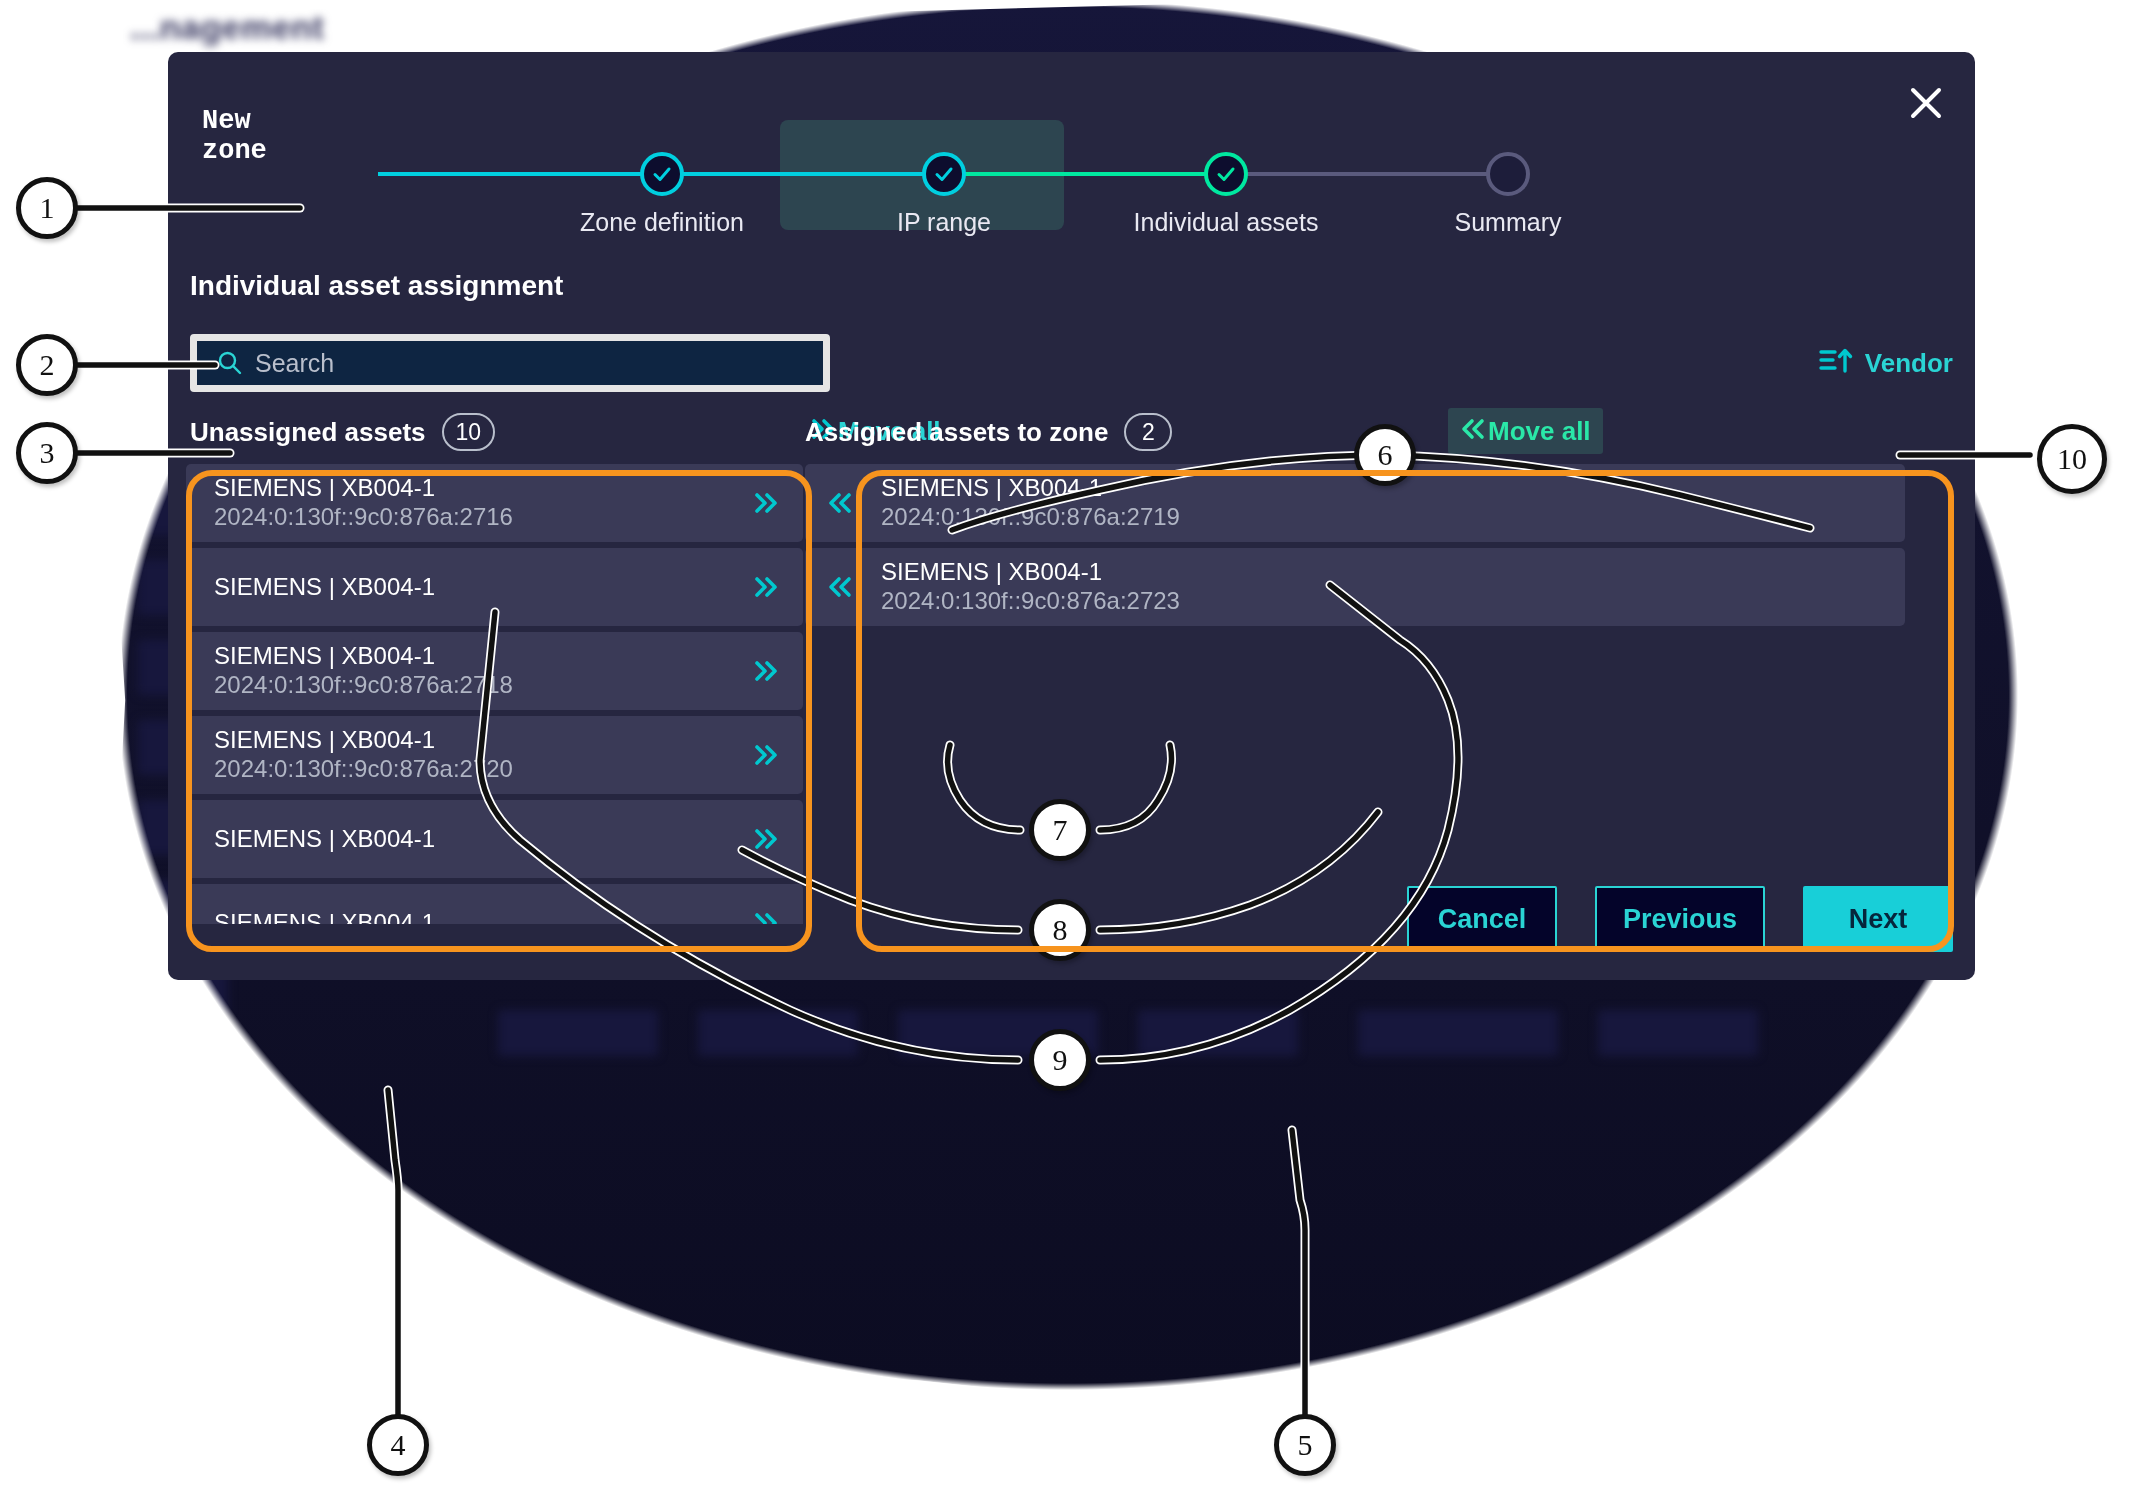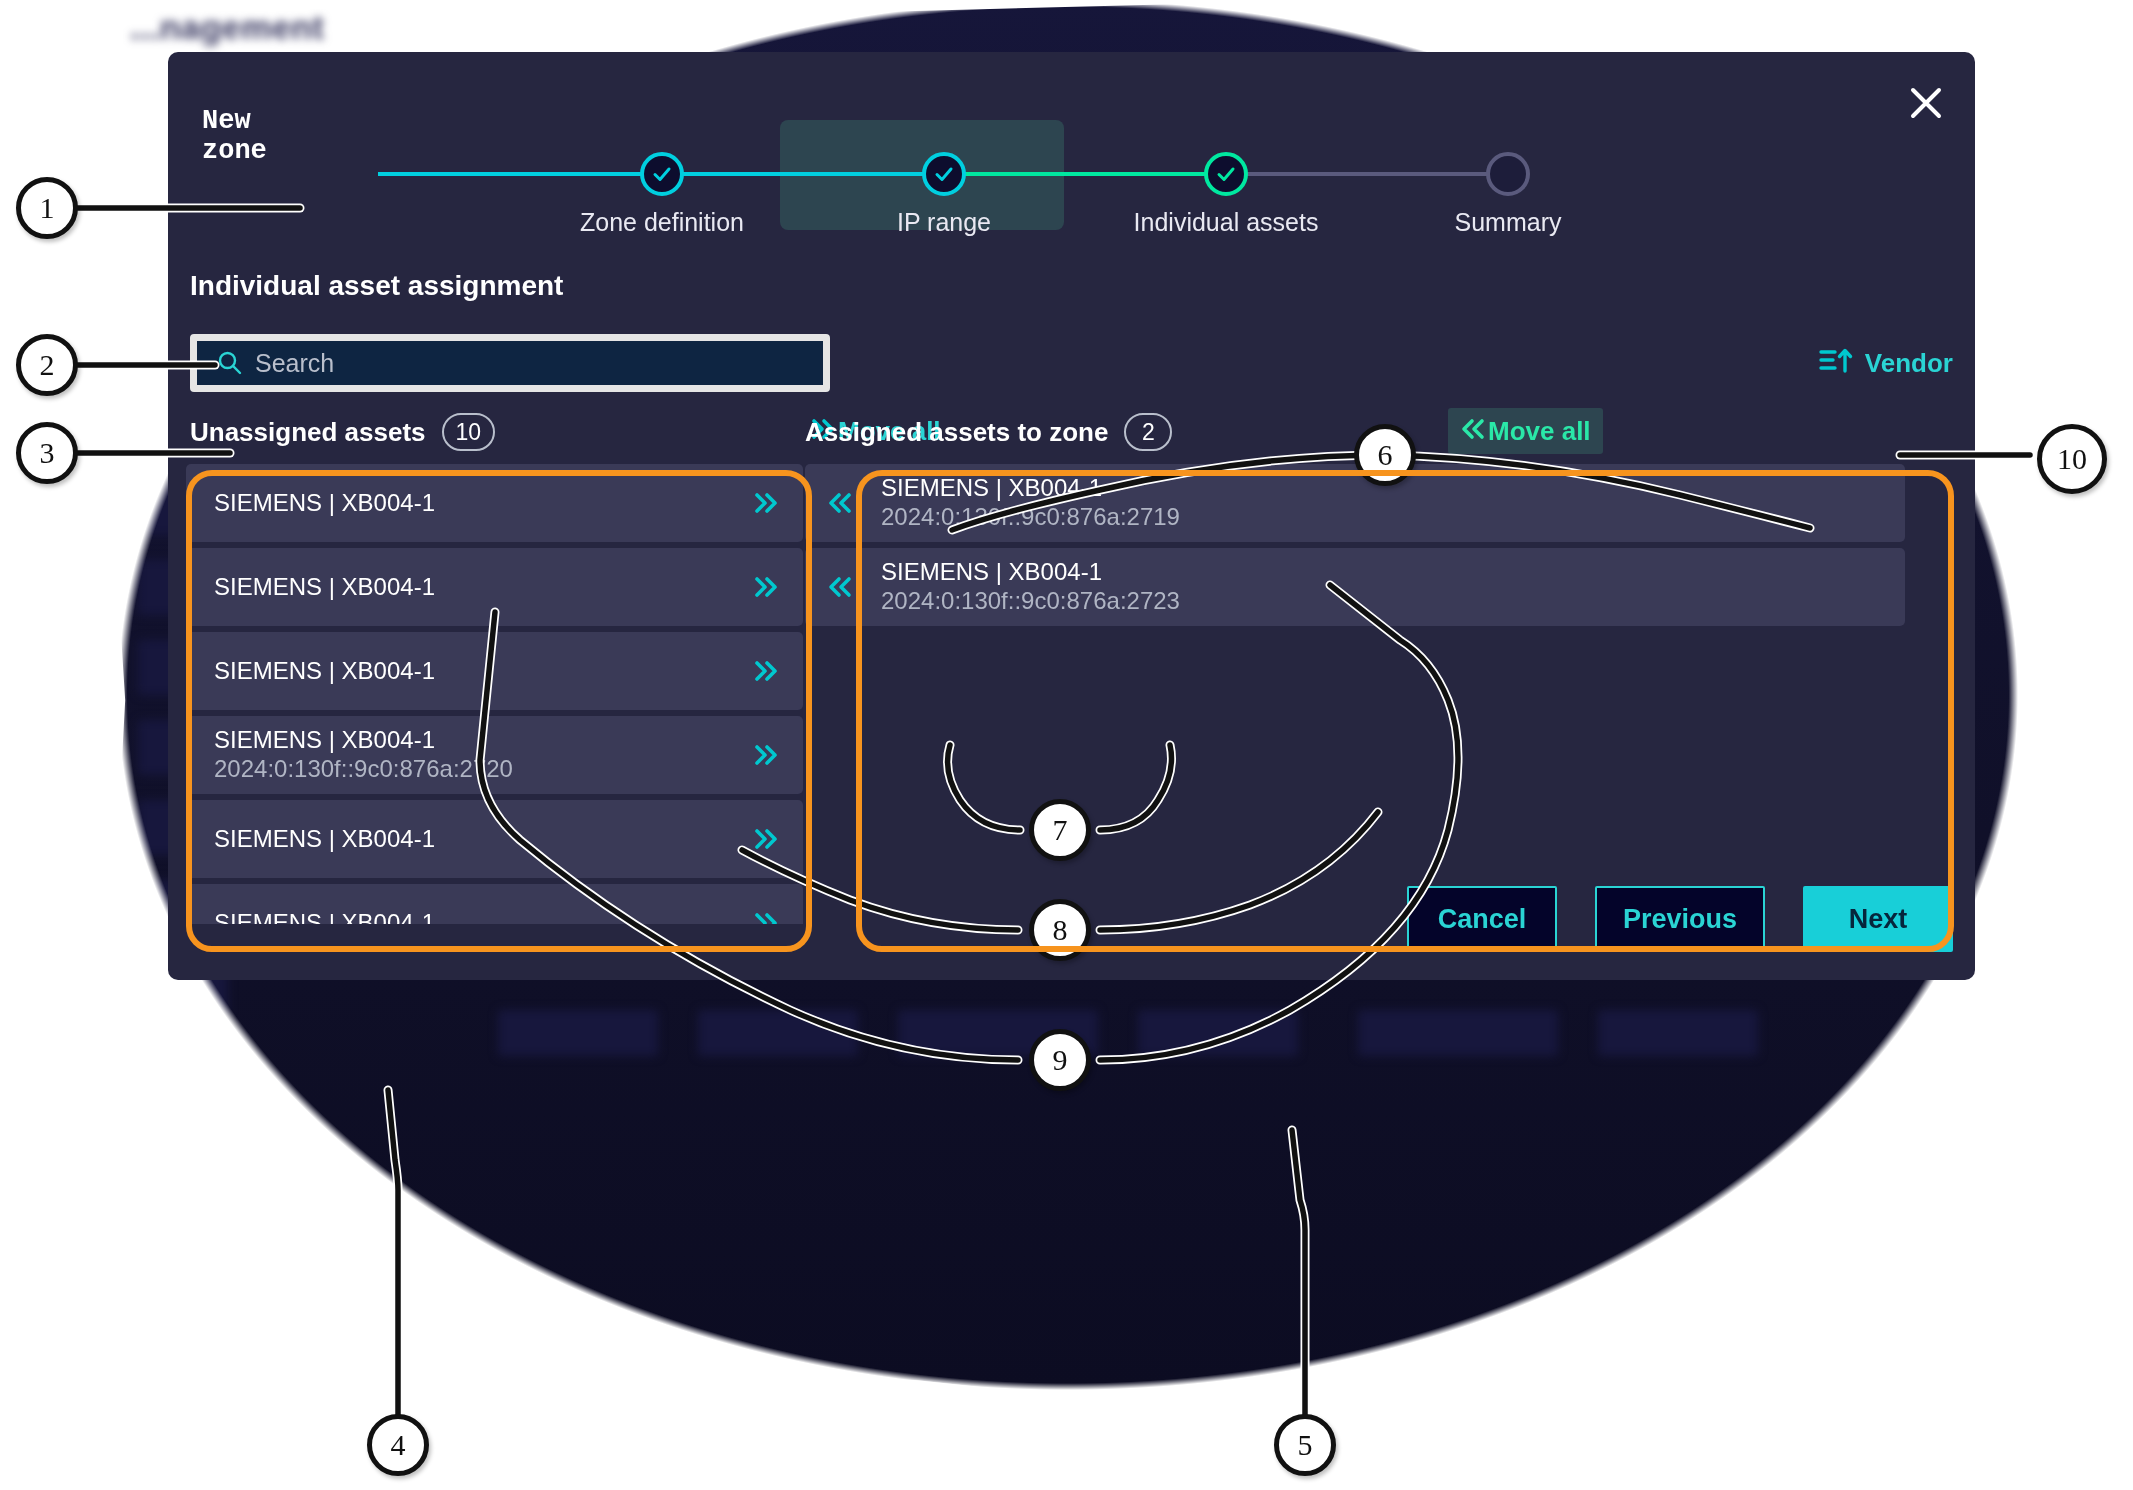--- a/index.html
+++ b/index.html
@@ -279,40 +279,42 @@
         <path d="M12 4 L4 12 L12 20 M22 4 L14 12 L22 20" fill="none" stroke="#2ae8a8" stroke-width="3.6" stroke-linecap="round" stroke-linejoin="round"></path>
       </svg>
     </span>
     <span class="lbl">Move all</span>
   </div>
 
   <div class="panel" id="panel-left">
     <div class="asset-row">
       <div class="row-txt pl28">
         <div class="row-name">SIEMENS | XB004-1</div>
-      </div>
-      <div class="row-chev">
-        <svg width="28" height="24" viewBox="0 0 28 24">
-            <path d="M4 4 L12 12 L4 20 M14 4 L22 12 L14 20" fill="none" stroke="#00c8cf" stroke-width="3.6" stroke-linecap="round" stroke-linejoin="round"></path>
-          </svg>
-      </div>
-    </div>
-    <div class="asset-row">
-      <div class="row-txt pl28">
-        <div class="row-name">SIEMENS | XB004-1</div>
-      </div>
-      <div class="row-chev">
-        <svg width="28" height="24" viewBox="0 0 28 24">
-            <path d="M4 4 L12 12 L4 20 M14 4 L22 12 L14 20" fill="none" stroke="#00c8cf" stroke-width="3.6" stroke-linecap="round" stroke-linejoin="round"></path>
-          </svg>
-      </div>
-    </div>
-    <div class="asset-row">
-      <div class="row-txt pl28">
-        <div class="row-name">SIEMENS | XB004-1</div>
+        <div class="row-ip">2024:0:130f::9c0:876a:2716</div>
+      </div>
+      <div class="row-chev">
+        <svg width="28" height="24" viewBox="0 0 28 24">
+            <path d="M4 4 L12 12 L4 20 M14 4 L22 12 L14 20" fill="none" stroke="#00c8cf" stroke-width="3.6" stroke-linecap="round" stroke-linejoin="round"></path>
+          </svg>
+      </div>
+    </div>
+    <div class="asset-row">
+      <div class="row-txt pl28">
+        <div class="row-name">SIEMENS | XB004-1</div>
+      </div>
+      <div class="row-chev">
+        <svg width="28" height="24" viewBox="0 0 28 24">
+            <path d="M4 4 L12 12 L4 20 M14 4 L22 12 L14 20" fill="none" stroke="#00c8cf" stroke-width="3.6" stroke-linecap="round" stroke-linejoin="round"></path>
+          </svg>
+      </div>
+    </div>
+    <div class="asset-row">
+      <div class="row-txt pl28">
+        <div class="row-name">SIEMENS | XB004-1</div>
+        <div class="row-ip">2024:0:130f::9c0:876a:2718</div>
       </div>
       <div class="row-chev">
         <svg width="28" height="24" viewBox="0 0 28 24">
             <path d="M4 4 L12 12 L4 20 M14 4 L22 12 L14 20" fill="none" stroke="#00c8cf" stroke-width="3.6" stroke-linecap="round" stroke-linejoin="round"></path>
           </svg>
       </div>
     </div>
     <div class="asset-row">
       <div class="row-txt pl28">
         <div class="row-name">SIEMENS | XB004-1</div>

